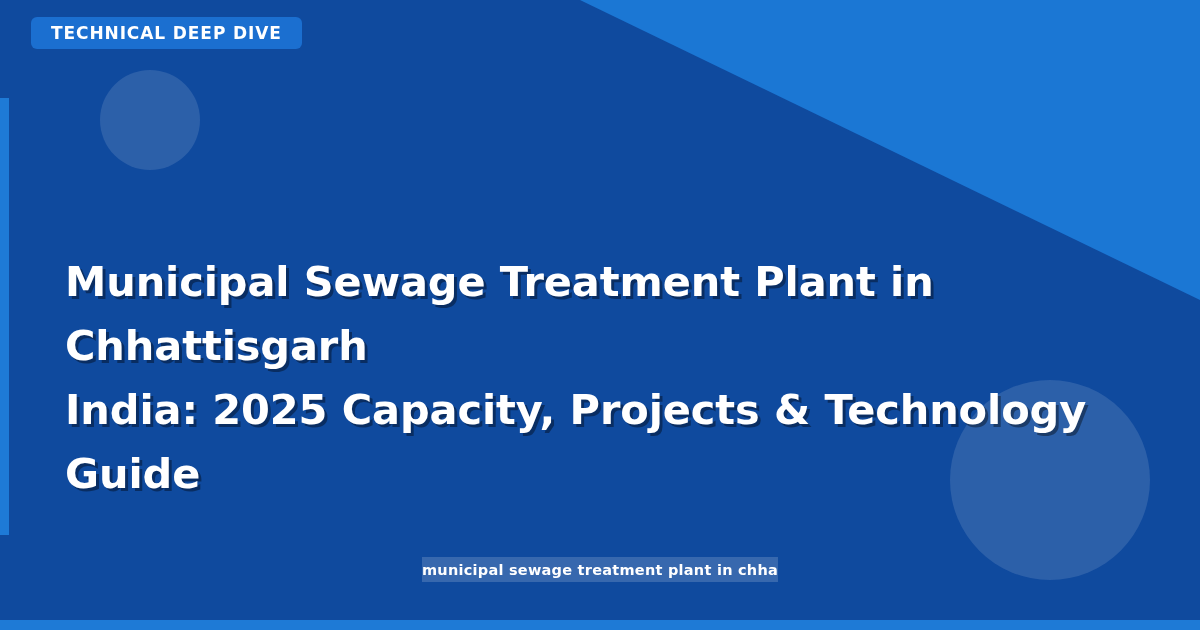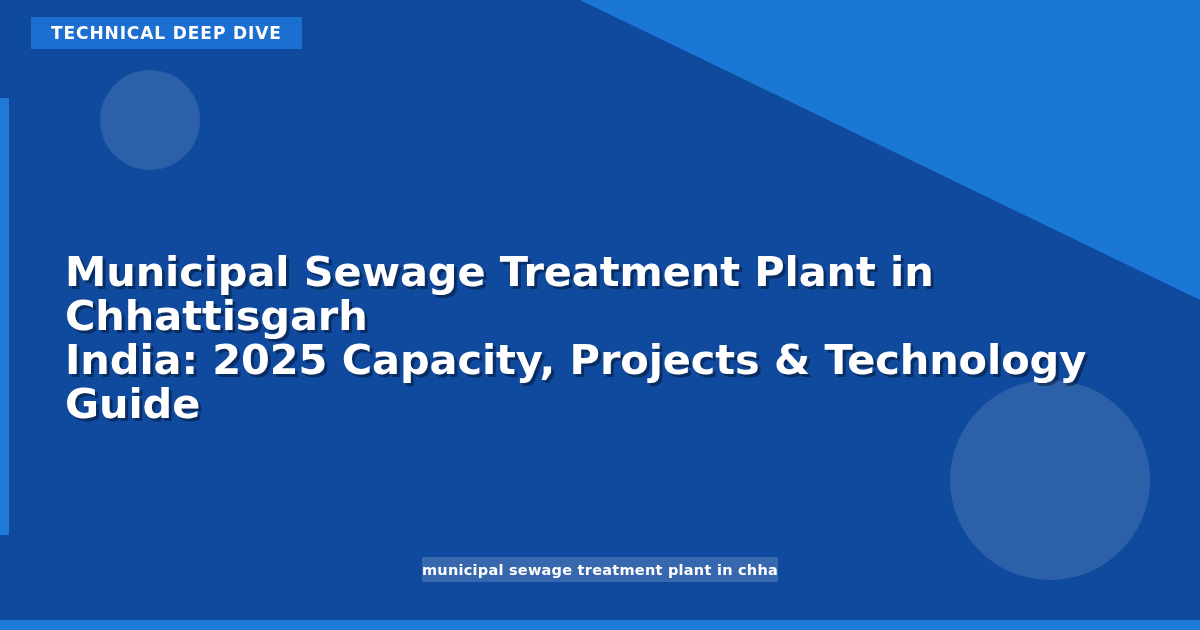--- a/index.html
+++ b/index.html
@@ -48,33 +48,34 @@
     position:absolute; left:31px; top:17px;
     height:32px;
     padding:12px 20px;
     display:flex; align-items:center;
     background:#1b6fd0;
     color:#ffffff;
     font-size:17px;
     font-weight:bold;
     letter-spacing:0.9px;
     white-space:nowrap;
+    border-radius:6px;
   }
 
   
   #title-block {
     position:absolute;
     left:65px; right:55px;
     top:250px;
   }
   #page-title {
     color:#ffffff;
     font-size:41.5px;
     font-weight:bold;
-    line-height:44px;
+    line-height:64px;
     letter-spacing:-0.1px;
     text-shadow:3px 3px 0 rgba(0,0,0,0.38);
     white-space:pre-line;
   }
 
   
   #keyword-badge {
     position:absolute;
     left:50%; transform:translateX(-50%);
     top:557px;

